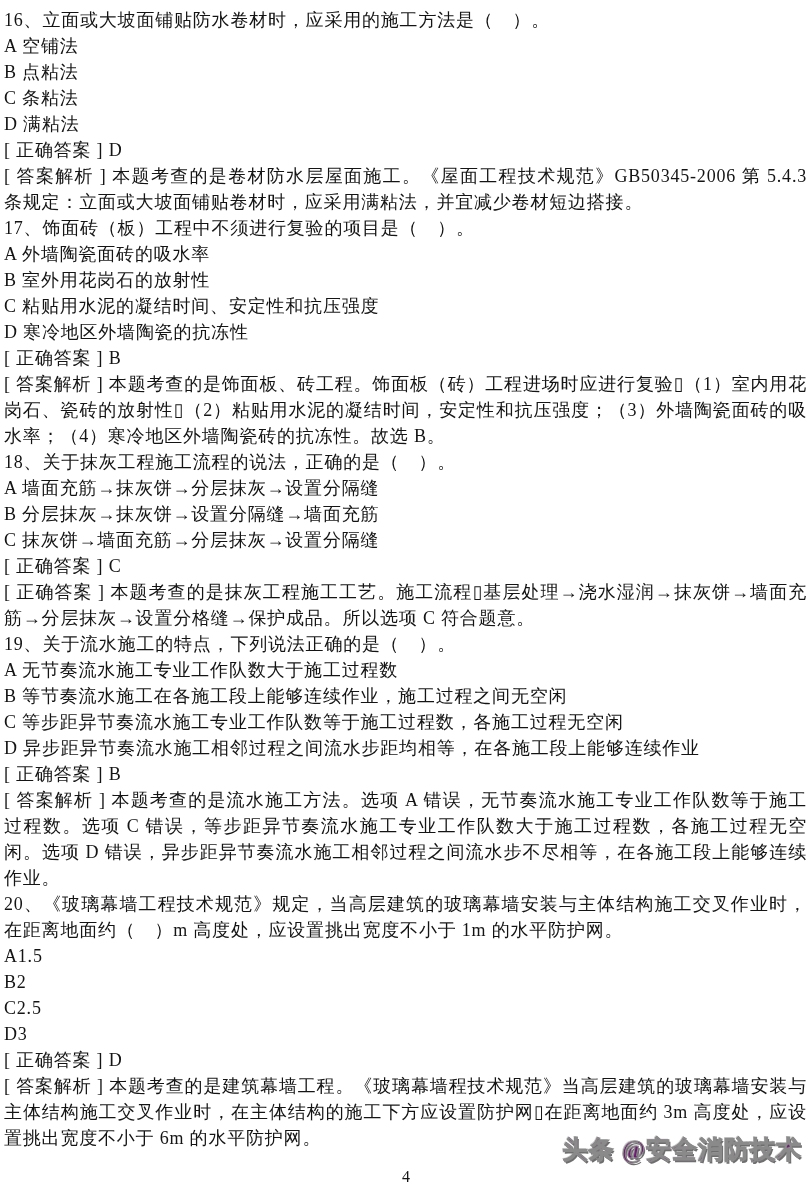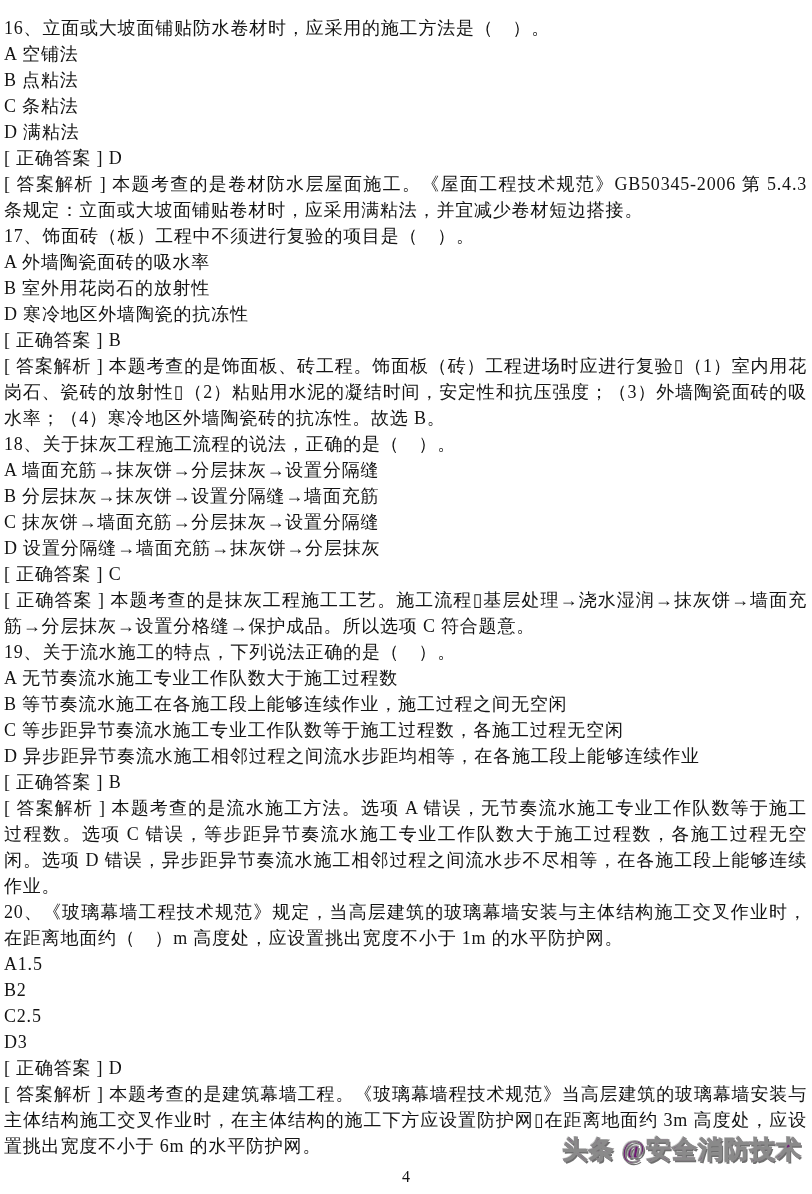--- a/index.html
+++ b/index.html
@@ -9,21 +9,21 @@
   }
   body {
     width: 812px;
     height: 1194px;
     position: relative;
     overflow: hidden;
     font-family: "Liberation Serif", "DejaVu Serif", serif;
     color: #141414;
   }
   .content {
-    padding: 15px 5px 0 4px;
+    padding: 7px 5px 0 4px;
   }
   .line {
     margin: 0;
     font-size: 18px;
     line-height: 26px;
     letter-spacing: 0.8px;
     word-break: break-all;
   }
   .stem, .analysis {
     text-align: justify;
@@ -63,31 +63,31 @@
     <p class="line option">C 条粘法</p>
     <p class="line option">D 满粘法</p>
     <p class="line answer">[ 正确答案 ] D</p>
     <p class="line analysis">[ 答案解析 ] 本题考查的是卷材防水层屋面施工。《屋面工程技术规范》GB50345-2006 第 5.4.3 条规定：立面或大坡面铺贴卷材时，应采用满粘法，并宜减少卷材短边搭接。</p>
   </section>
 
   <section>
     <p class="line stem">17、饰面砖（板）工程中不须进行复验的项目是（　）。</p>
     <p class="line option">A 外墙陶瓷面砖的吸水率</p>
     <p class="line option">B 室外用花岗石的放射性</p>
+    <p class="line option">C 粘贴用水泥的凝结时间、安定性和抗压强度</p>
     <p class="line option">D 寒冷地区外墙陶瓷的抗冻性</p>
     <p class="line answer">[ 正确答案 ] B</p>
     <p class="line analysis">[ 答案解析 ] 本题考查的是饰面板、砖工程。饰面板（砖）工程进场时应进行复验▯（1）室内用花岗石、瓷砖的放射性▯（2）粘贴用水泥的凝结时间，安定性和抗压强度；（3）外墙陶瓷面砖的吸水率；（4）寒冷地区外墙陶瓷砖的抗冻性。故选 B。</p>
   </section>
 
   <section>
     <p class="line stem">18、关于抹灰工程施工流程的说法，正确的是（　）。</p>
     <p class="line option">A 墙面充筋→抹灰饼→分层抹灰→设置分隔缝</p>
     <p class="line option">B 分层抹灰→抹灰饼→设置分隔缝→墙面充筋</p>
     <p class="line option">C 抹灰饼→墙面充筋→分层抹灰→设置分隔缝</p>
-    <p class="line option">D 设置分隔缝→墙面充筋→抹灰饼→分层抹灰</p>
     <p class="line answer">[ 正确答案 ] C</p>
     <p class="line analysis">[ 正确答案 ] 本题考查的是抹灰工程施工工艺。施工流程▯基层处理→浇水湿润→抹灰饼→墙面充筋→分层抹灰→设置分格缝→保护成品。所以选项 C 符合题意。</p>
   </section>
 
   <section>
     <p class="line stem">19、关于流水施工的特点，下列说法正确的是（　）。</p>
     <p class="line option">A 无节奏流水施工专业工作队数大于施工过程数</p>
     <p class="line option">B 等节奏流水施工在各施工段上能够连续作业，施工过程之间无空闲</p>
     <p class="line option">C 等步距异节奏流水施工专业工作队数等于施工过程数，各施工过程无空闲</p>
     <p class="line option">D 异步距异节奏流水施工相邻过程之间流水步距均相等，在各施工段上能够连续作业</p>

